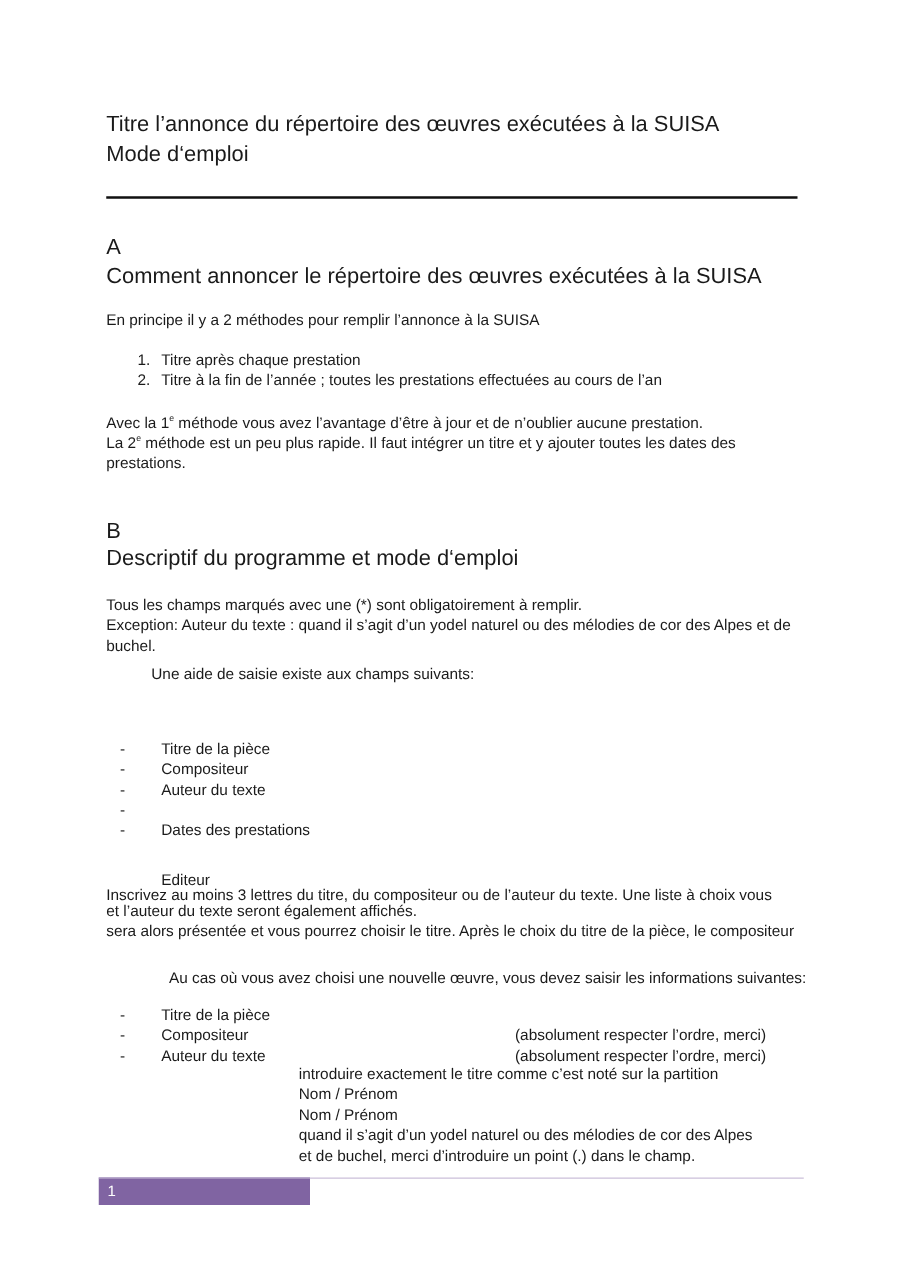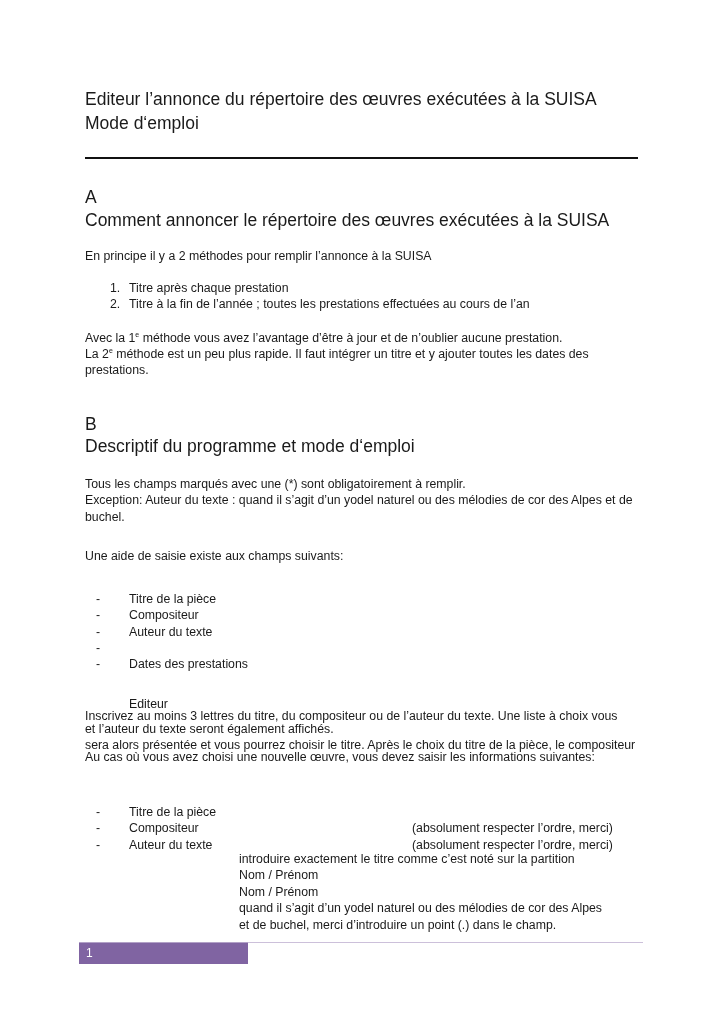--- a/index.html
+++ b/index.html
@@ -23,21 +23,21 @@
     .footer-box {
       left: 79px; top: 942px; width: 169px; height: 22px; background: #8064A2;
       color: #ffffff; font-size: 12px; line-height: 20px; box-sizing: border-box; padding-left: 7px;
       border-top: 1px solid #B2A1C7;
     }
     .footer-line { left: 248px; top: 942px; width: 395px; height: 0; border-top: 1px solid #CCC0DA; }
   </style>
 </head>
 <body>
 
-<div class="abs title" style="top:87px;">Editeur l’annonce du répertoire des œuvres exécutées à la SUISA</div>
+<div class="abs title" style="top:87px;">Titre l’annonce du répertoire des œuvres exécutées à la SUISA</div>
 <div class="abs title" style="top:111px;">Mode d‘emploi</div>
 <div class="abs rule" style="top:157px;"></div>
 
 <div class="abs sec-letter" style="top:187px;">A</div>
 <div class="abs sec-head" style="top:210px;">Comment annoncer le répertoire des œuvres exécutées à la SUISA</div>
 <div class="abs body" style="top:248px;">En principe il y a 2 méthodes pour remplir l’annonce à la SUISA</div>
 
 <div class="abs ol-item" style="top:280px;">
   <span class="num">1.</span><span>Titre après chaque prestation</span>
 </div>
@@ -53,38 +53,38 @@
 </div>
 <div class="abs body" style="top:362px;">prestations.</div>
 
 <div class="abs sec-letter" style="top:414px;">B</div>
 <div class="abs sec-head" style="top:436px;">Descriptif du programme et mode d‘emploi</div>
 
 <div class="abs body" style="top:476px;">Tous les champs marqués avec une (*) sont obligatoirement à remplir.</div>
 <div class="abs body" style="top:492px;">Exception: Auteur du texte : quand il s’agit d’un yodel naturel ou des mélodies de cor des Alpes et de</div>
 <div class="abs body" style="top:509px;">buchel.</div>
 
-<div class="abs body" style="top:548px;">Une aide de saisie existe aux champs suivants:</div>
+<div class="abs body" style="top:531px;margin-left:36px;">Une aide de saisie existe aux champs suivants:</div>
 
 <div class="abs dash" style="top:591px;">-</div>
 <div class="abs li-text" style="top:591px;">Titre de la pièce</div>
 <div class="abs dash" style="top:607px;">-</div>
 <div class="abs li-text" style="top:607px;">Compositeur</div>
 <div class="abs dash" style="top:624px;">-</div>
 <div class="abs li-text" style="top:624px;">Auteur du texte</div>
 <div class="abs dash" style="top:640px;">-</div>
 <div class="abs li-text" style="top:648px;margin-top:48px;">Editeur</div>
 <div class="abs dash" style="top:656px;">-</div>
 <div class="abs li-text" style="top:656px;">Dates des prestations</div>
 
 <div class="abs body" style="top:688px;margin-top:20px;">Inscrivez au moins 3 lettres du titre, du compositeur ou de l’auteur du texte. Une liste à choix vous</div>
 <div class="abs body" style="top:705px;margin-top:32px;">sera alors présentée et vous pourrez choisir le titre. Après le choix du titre de la pièce, le compositeur</div>
 <div class="abs body" style="top:721px;">et l’auteur du texte seront également affichés.</div>
 
-<div class="abs body" style="top:749px;">Au cas où vous avez choisi une nouvelle œuvre, vous devez saisir les informations suivantes:</div>
+<div class="abs body" style="top:774px;text-align:right;">Au cas où vous avez choisi une nouvelle œuvre, vous devez saisir les informations suivantes:</div>
 
 <div class="abs dash" style="top:804px;">-</div>
 <div class="abs li-text" style="top:804px;">Titre de la pièce</div>
 <div class="abs col2" style="top:804px;">introduire exactement le titre comme c’est noté sur la partition</div>
 
 <div class="abs dash" style="top:820px;">-</div>
 <div class="abs li-text" style="top:820px;">Compositeur</div>
 <div class="abs col2" style="top:820px;">Nom / Prénom</div>
 <div class="abs col3" style="top:820px;">(absolument respecter l’ordre, merci)</div>
 

